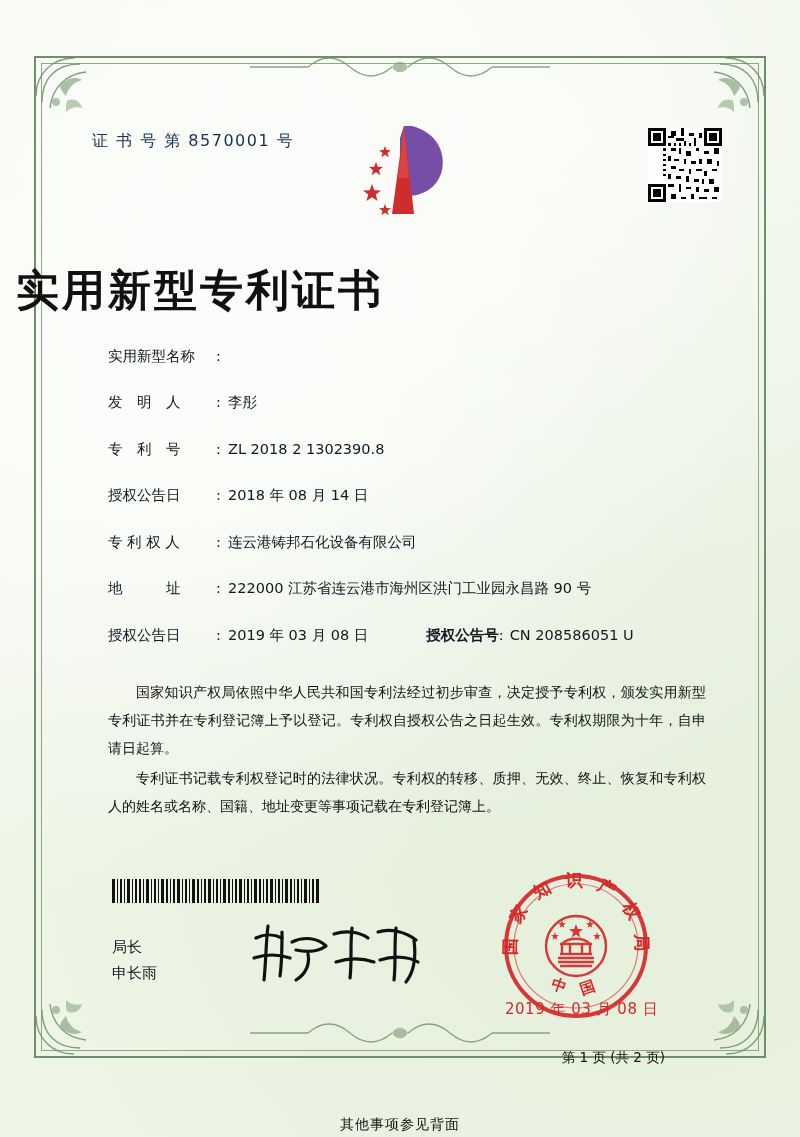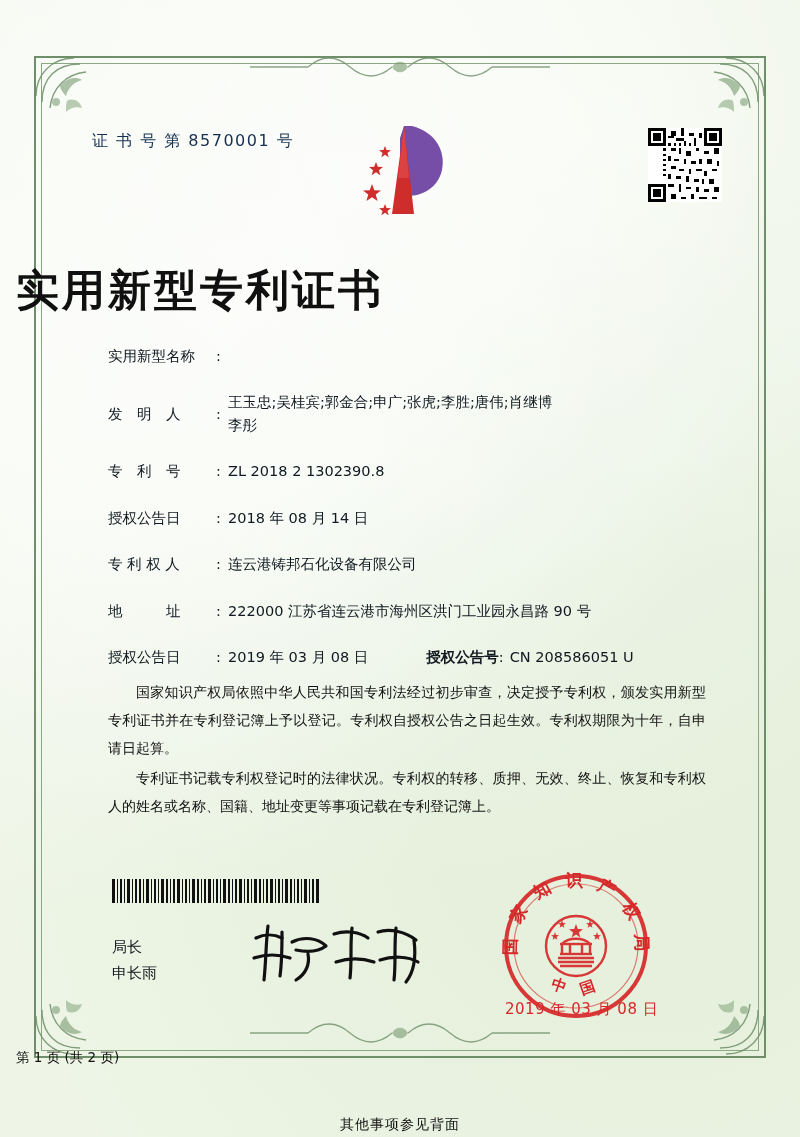--- a/index.html
+++ b/index.html
@@ -116,21 +116,21 @@
   
   .fields {
     position: absolute;
     left: 108px; top: 345px;
     width: 600px;
     font-size: 14.5px;
     color: #101820;
   }
   .field-row {
     display: flex;
-    align-items: center;
+    align-items: flex-end;
     margin-bottom: 24px;
     line-height: 1.55;
   }
   .field-label {
     width: 108px;
     flex: none;
     letter-spacing: 0px;
     white-space: nowrap;
   }
   .field-label.spread {
@@ -203,23 +203,23 @@
     position: absolute;
     left: 505px; top: 1000px;
     font-size: 15px;
     color: #d62828;
     letter-spacing: .5px;
   }
 
   
   .page-footer {
     position: absolute;
-    left: 16px; top: 1049px;
+    left: 4px; top: 1049px;
     width: 661px;
-    text-align: left;
+    text-align: right;
     font-size: 13.5px;
     color: #111;
   }
   .back-note {
     position: absolute;
     left: 0; top: 1096px;
     width: 800px;
     text-align: center;
     font-size: 14px;
     color: #111;
@@ -419,21 +419,20 @@
       <div class="field-label">实用新型名称</div>
       <div class="field-colon">:</div>
     </div>
 
     <div class="field-row">
       <div class="field-label spread">
         <span>发　明　人</span>
       </div>
       <div class="field-colon">:</div>
       <div class="field-value">
-        <span class="cont-line">王玉忠;吴桂宾;郭金合;申广;张虎;李胜;唐伟;肖继博</span>
         <span class="cont-line">李彤</span>
       </div>
     </div>
 
     <div class="field-row">
       <div class="field-label">专　利　号</div>
       <div class="field-colon">:</div>
       <div class="field-value">ZL 2018 2 1302390.8</div>
     </div>
 

